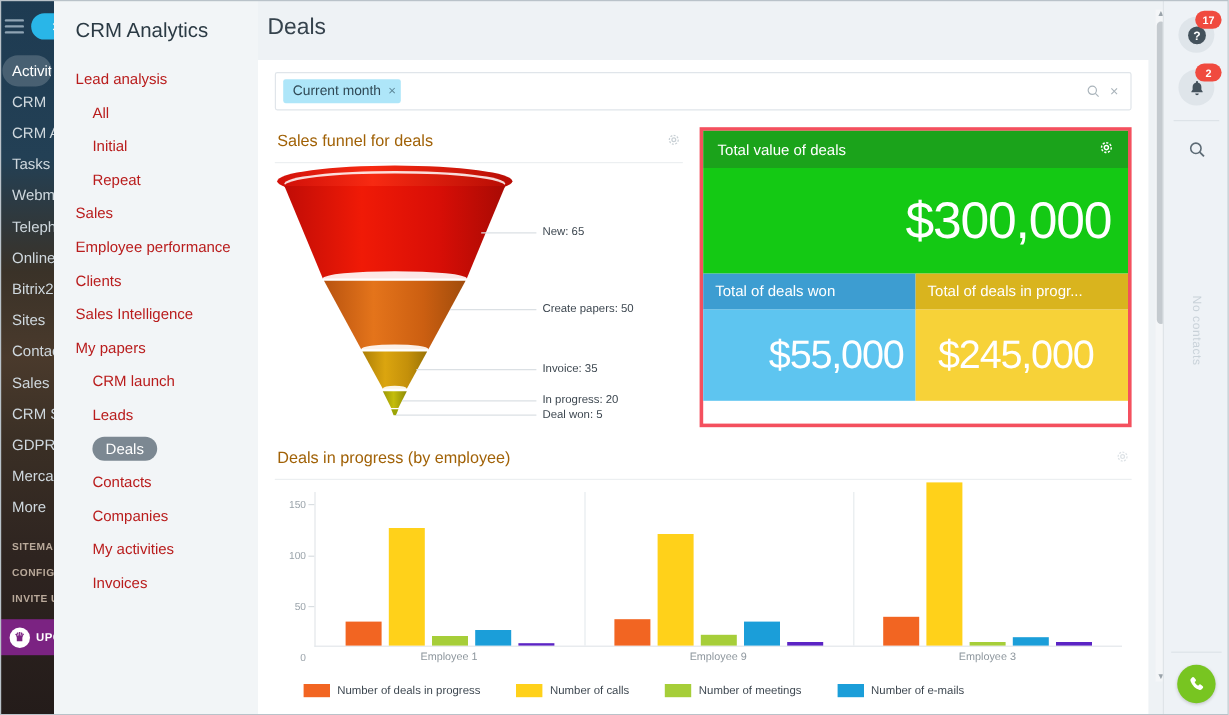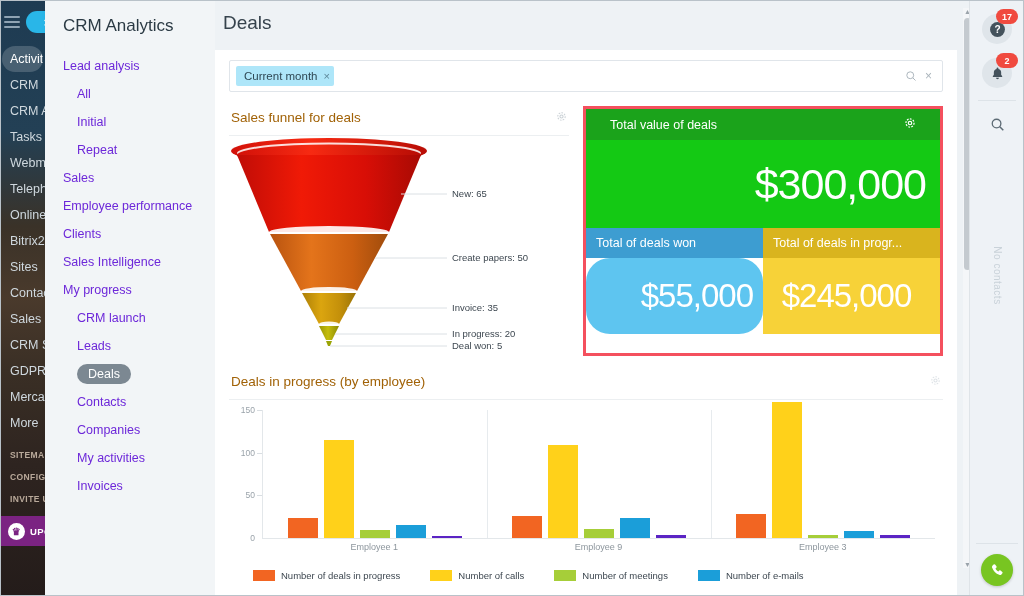--- a/index.html
+++ b/index.html
@@ -51,21 +51,21 @@
   .menupanel{
     position:absolute;left:45px;top:0;width:170px;height:596px;
     background:#f2f5f7;border-right:1px solid #dfe4e8;
     box-shadow:2px 0 6px rgba(0,0,0,.06);
   }
   .menu-title{
     font-size:17px;color:#2b3a44;padding:16px 0 12px 18px;font-weight:normal;
   }
   .menu-list{padding-top:4px;}
   .mi{
-    font-size:12.5px;color:#6d28d9;padding:7px 0 7px 18px;white-space:nowrap;cursor:pointer;
+    font-size:12.5px;color:#b91c1c;padding:7px 0 7px 18px;white-space:nowrap;cursor:pointer;
   }
   .mi.sub{padding-left:32px;}
   .mi-badge{
     display:inline-block;background:#7c8892;color:#fff;border-radius:11px;
     padding:3px 11px;font-size:12.5px;margin-left:32px;
   }
   .mi-wrap{padding:4px 0;}
 
   
   .header{
@@ -131,44 +131,44 @@
   .funnel-area{position:relative;height:220px;}
   .fl-label{
     position:absolute;font-size:9.5px;color:#3d4750;white-space:nowrap;
   }
 
   
   .totalw{
     width:368px;margin-left:14px;border:3px solid #f4505e;position:relative;
   }
   .tv-head{
-    background:#1ba31b;color:#fff;font-size:12.5px;padding:8px 24px;display:flex;align-items:center;
+    background:#1ba31b;color:#fff;font-size:12.5px;padding:8px 12px;display:flex;align-items:center;
   }
   .tv-head .g{margin-left:auto;font-size:12px;}
   .tv-big{
     background:#14c914;color:#fff;height:88px;display:flex;align-items:center;justify-content:flex-end;
     padding-right:14px;font-size:43px;font-weight:300;letter-spacing:-1px;
   }
   .tv-split{display:flex;}
   .tv-col{flex:1;}
   .tv-col.won .h{background:#3d9dd1;}
-  .tv-col.won .b{background:#5ec5f0;border-radius:24px;}
+  .tv-col.won .b{background:#5ec5f0;}
   .tv-col.prog .h{background:#d9b41e;}
   .tv-col.prog .b{background:#f7d238;}
   .tv-col .h{color:#fff;font-size:12.5px;padding:8px 10px;white-space:nowrap;overflow:hidden;}
   .tv-col .b{
     color:#fff;height:76px;display:flex;align-items:center;justify-content:flex-end;
     padding-right:10px;font-size:33px;font-weight:300;letter-spacing:-1px;
   }
   .tv-col.prog .b{justify-content:center;}
 
   
   .barw{margin:14px 14px 0 14px;}
   .chart{position:relative;height:150px;margin-top:10px;}
-  .yaxis{position:absolute;left:0;top:0;width:30px;height:128px;text-decoration:underline;}
+  .yaxis{position:absolute;left:0;top:10px;width:30px;height:128px;text-decoration:underline;}
   .ytick{position:absolute;right:4px;font-size:8.5px;color:#9aa3aa;transform:translateY(-50%);}
   .ytickline{position:absolute;left:28px;width:5px;height:1px;background:#d9dee2;}
   .plot{
     position:absolute;left:33px;right:8px;top:0;height:128px;
     border-left:1px solid #e3e7ea;border-bottom:1px solid #e3e7ea;
   }
   .grp-sep{position:absolute;top:0;bottom:0;width:1px;background:#e7ebee;}
   .bars{position:absolute;left:0;right:0;bottom:0;top:0;display:flex;}
   .grp{flex:1;display:flex;align-items:flex-end;justify-content:center;gap:6px;height:100%;}
   .bar{width:30px;}
@@ -259,21 +259,21 @@
     <div class="menu-title">CRM Analytics</div>
     <div class="menu-list">
       <div class="mi">Lead analysis</div>
       <div class="mi sub">All</div>
       <div class="mi sub">Initial</div>
       <div class="mi sub">Repeat</div>
       <div class="mi">Sales</div>
       <div class="mi">Employee performance</div>
       <div class="mi">Clients</div>
       <div class="mi">Sales Intelligence</div>
-      <div class="mi">My progress</div>
+      <div class="mi">My papers</div>
       <div class="mi sub">CRM launch</div>
       <div class="mi sub">Leads</div>
       <div class="mi-wrap">
         <span class="mi-badge">Deals</span>
       </div>
       <div class="mi sub">Contacts</div>
       <div class="mi sub">Companies</div>
       <div class="mi sub">My activities</div>
       <div class="mi sub">Invoices</div>
     </div>

